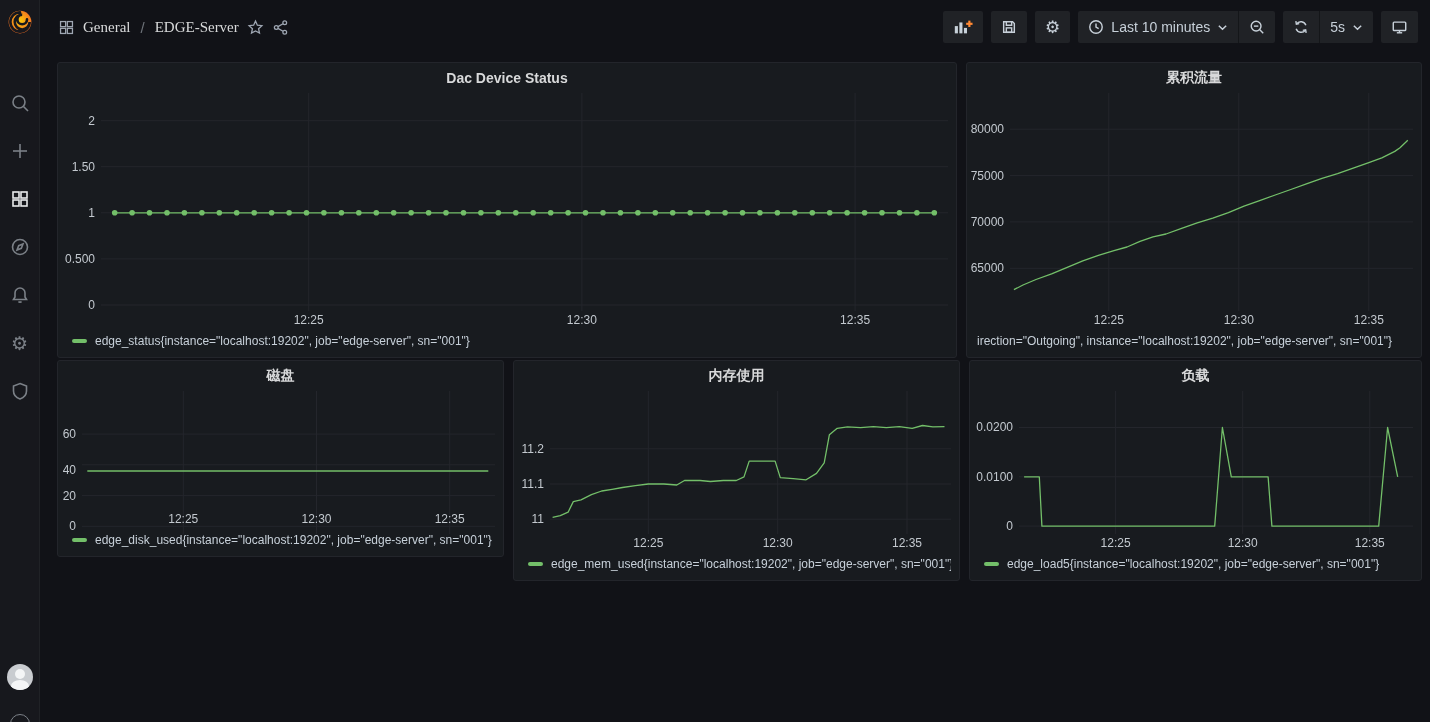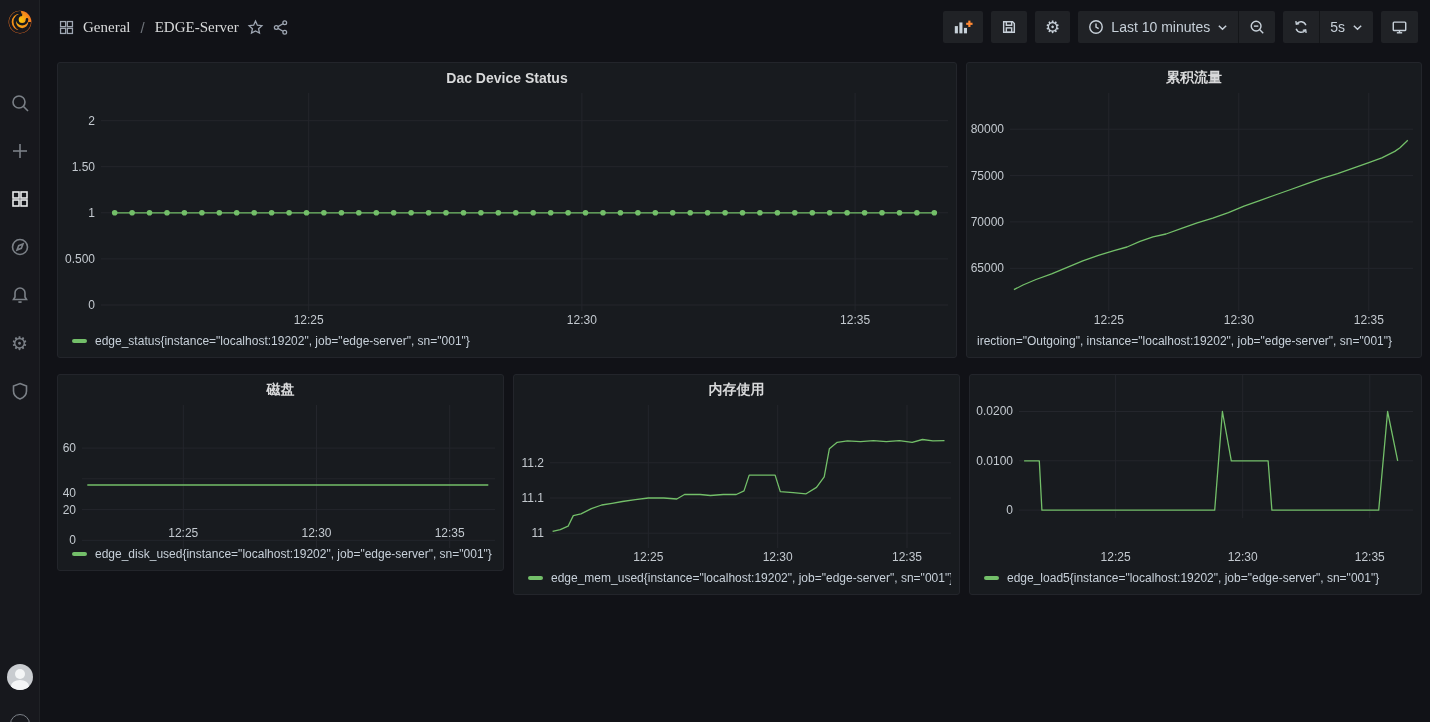--- a/index.html
+++ b/index.html
@@ -33,21 +33,21 @@
   .toolbar { margin-left:auto; display:flex; align-items:center; gap:8px; }
   .tb-group { display:flex; align-items:stretch; background:#202226; border-radius:2px; height:32px; }
   .tb-btn { display:flex; align-items:center; justify-content:center; padding:0 10px; cursor:pointer;
     font-size:14px; color:#c7d0d9; gap:7px; }
   .tb-btn + .tb-btn { border-left:1px solid #141619; }
   .tb-btn svg { stroke:#c7d0d9; fill:none; stroke-width:1.6; }
   .tb-gear { font-size:17px; color:#c7d0d9; line-height:1; }
 
   
   .dash { position:absolute; left:40px; top:54px; width:1390px; padding:8px 8px 0 17px;
-    display:flex; flex-direction:column; gap:16px; }
+    display:flex; flex-direction:column; gap:2px; }
   .row { display:flex; gap:9px; }
   .panel { background:#181b1f; border:1px solid #23252b; border-radius:3px; display:flex;
     flex-direction:column; overflow:hidden; }
   .panel-title { height:30px; display:flex; align-items:center; justify-content:center;
     font-size:14px; font-weight:700; color:#d8d9da; cursor:pointer; flex:0 0 auto; }
   .plot { flex:1 1 auto; display:flex; min-height:0; padding-right:8px; }
   .yaxis { position:relative; flex:0 0 auto; }
   .ylabel { position:absolute; right:6px; font-size:12px; color:#c3c9cf; white-space:nowrap; }
   .plotarea { position:relative; flex:1 1 auto; cursor:crosshair; }
   .plotarea svg { position:absolute; inset:0; }
@@ -343,21 +343,21 @@
         </footer>
       </section>
     </div>
   <div class="row" id="row2">
       <section class="panel" style="height: 197px; flex: 0 0 447px;">
         <header class="panel-title">磁盘</header>
         <div class="plot">
           <div class="yaxis" style="flex: 0 0 24px;">
             <div class="ylabel" style="top: 128.312px;">0</div>
             <div class="ylabel" style="top: 97.5591px;">20</div>
-            <div class="ylabel" style="top: 81px;">40</div>
+            <div class="ylabel" style="top: 72px;">40</div>
             <div class="ylabel" style="top: 36.0538px; text-align: right;">60</div>
           </div>
           <div class="plotarea">
             <svg width="413" height="143">
               <line x1="0" y1="135.3" x2="413" y2="135.3" stroke="#24262c" stroke-width="1"></line>
               <line x1="0" y1="104.6" x2="413" y2="104.6" stroke="#24262c" stroke-width="1"></line>
               <line x1="0" y1="73.8" x2="413" y2="73.8" stroke="#24262c" stroke-width="1"></line>
               <line x1="0" y1="43.1" x2="413" y2="43.1" stroke="#24262c" stroke-width="1"></line>
               <line x1="101.3" y1="0" x2="101.3" y2="143" stroke="#24262c" stroke-width="1"></line>
               <line x1="234.5" y1="0" x2="234.5" y2="143" stroke="#24262c" stroke-width="1"></line>
@@ -400,20 +400,21 @@
           <div class="xlabel" style="left: 134.31px;">12:25</div>
           <div class="xlabel" style="left: 263.665px;">12:30</div>
           <div class="xlabel" style="left: 393.019px;">12:35</div>
         </div>
         <footer class="legend">
           <span class="swatch"></span>
           <span class="legend-text">edge_mem_used{instance="localhost:19202", job="edge-server", sn="001"}</span>
         </footer>
       </section>
       <section class="panel" style="height: 221px; flex: 1 1 auto;">
+        <header class="panel-title">负载</header>
         <div class="plot">
           <div class="yaxis" style="flex: 0 0 49px;">
             <div class="ylabel" style="top: 128.11px;">0</div>
             <div class="ylabel" style="top: 78.8px;">0.0100</div>
             <div class="ylabel" style="top: 29.4897px;">0.0200</div>
           </div>
           <div class="plotarea">
             <svg width="394" height="143">
               <line x1="0" y1="135.1" x2="394" y2="135.1" stroke="#24262c" stroke-width="1"></line>
               <line x1="0" y1="85.8" x2="394" y2="85.8" stroke="#24262c" stroke-width="1"></line>

